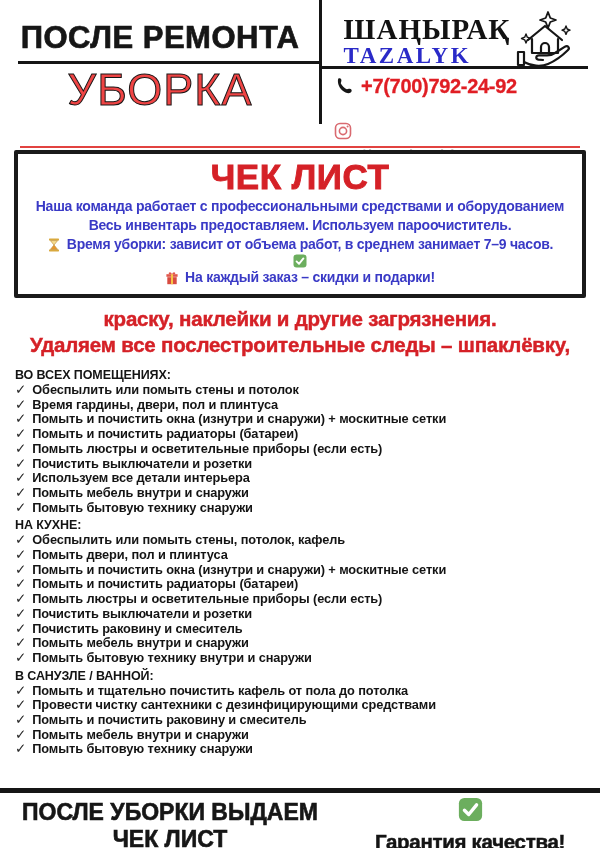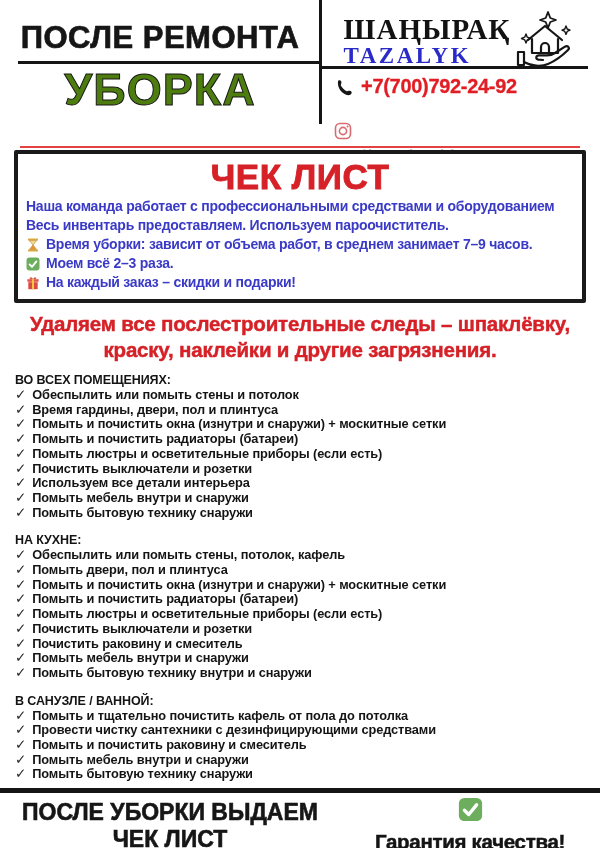--- a/index.html
+++ b/index.html
@@ -12,71 +12,71 @@
   
   .header { position: relative; height: 142px; }
   .title-line1 {
     position: absolute; left: 0; top: 20px; width: 320px; text-align: center;
     font-size: 31px; font-weight: 700; letter-spacing: .5px; color: #161616;
     -webkit-text-stroke: .7px #161616;
   }
   .hline-left { position: absolute; left: 18px; top: 61px; width: 302px; height: 3px; background: #151515; }
   .title-line2 {
     position: absolute; left: 0; top: 64px; width: 320px; text-align: center;
-    font-size: 45px; font-weight: 700; letter-spacing: 1px; color: #4d7c0f;
+    font-size: 45px; font-weight: 400; letter-spacing: 1px; color: #ef4444;
     -webkit-text-stroke: 1px #161616;
   }
   .vline { position: absolute; left: 319px; top: 0; width: 3px; height: 124px; background: #151515; }
 
   .brand { position: absolute; left: 332px; top: 10px; width: 256px; display: flex; align-items: flex-start; justify-content: center; gap: 4px; }
   .brand-text { padding-top: 4px; }
   .brand-name {
     font-family: "Liberation Serif", serif; font-weight: 700; font-size: 29px;
     letter-spacing: 1px; color: #121212; line-height: 30px;
   }
   .brand-sub {
     font-family: "Liberation Serif", serif; font-weight: 700; font-size: 23px;
     letter-spacing: 2.5px; color: #2a2ac8; line-height: 24px;
   }
   .hline-right { position: absolute; left: 322px; top: 66px; width: 266px; height: 3px; background: #151515; }
   .contact-row { position: absolute; left: 334px; display: flex; align-items: center; gap: 8px; }
-  .phone-row { top: 75px; align-items: flex-end; }
+  .phone-row { top: 75px; }
   .insta-row { top: 99px; }
   .phone-text { color: #e01e24; font-size: 20px; font-weight: 700; letter-spacing: -.3px; -webkit-text-stroke: .3px #e01e24; }
   .insta-text { color: #161616; font-size: 13px; font-weight: 700; letter-spacing: -.3px; margin-top: 48px; -webkit-text-stroke: .3px #161616; }
 
   
   .box {
     position: relative; margin: 8px 14px 0; border: 4px solid #1a1a1a; border-radius: 2px;
     padding: 2px 8px 7px; background: #fff;
   }
   .box::before {
     content: ""; position: absolute; left: 2px; right: 2px; top: -8px;
     border-top: 2px solid #e24340;
   }
   .box-title {
     text-align: center; color: #d52127; font-size: 35px; font-weight: 700;
     line-height: 41px; letter-spacing: .5px; -webkit-text-stroke: .9px #d52127;
   }
   .box-line {
     display: flex; align-items: center; gap: 6px; white-space: nowrap;
-    color: #3a3ac6; font-size: 14px; font-weight: 700; line-height: 19px; letter-spacing: -.25px;
+    color: #3a3ac6; font-size: 14px; font-weight: 700; line-height: 19px; letter-spacing: -.25px; justify-content: center;
   }
   .box-line .mini-icon { flex: 0 0 auto; display: inline-flex; }
 
   
   .headline {
     margin: 8px 10px 0; text-align: center; color: #d52127;
     font-size: 20.5px; font-weight: 700; line-height: 26px; letter-spacing: -.2px;
     -webkit-text-stroke: .45px #d52127;
   }
 
   
   .sections { margin: 10px 0 0 15px; }
-  .section + .section { margin-top: 13px; }
+  .section + .section { margin-top: 3px; }
   .section-title { font-size: 12.5px; font-weight: 700; line-height: 14px; margin-bottom: 1px; letter-spacing: -.1px; }
   .item { display: flex; align-items: baseline; gap: 6px; font-size: 12.8px; font-weight: 700; line-height: 14.7px; letter-spacing: -.1px; }
   .checkmark { font-size: 13.5px; font-weight: 400; color: #2b2b2b; }
 
   
   .footer { position: absolute; left: 0; top: 788px; width: 600px; }
   .footer-rule { height: 5px; background: #151515; }
   .footer-content { display: flex; }
   .footer-left {
     width: 340px; text-align: center; padding-top: 6px;
@@ -162,38 +162,37 @@
       </span>
       <span>Время уборки: зависит от объема работ, в среднем занимает 7–9 часов.</span>
     </div>
     <div class="box-line">
       <span class="mini-icon">
         <svg width="14" height="14" viewBox="0 0 14 14">
           <rect x="0.5" y="0.5" width="13" height="13" rx="3" fill="#6cae5e"></rect>
           <polyline points="3.6,7.4 6,9.8 10.4,4.4" fill="none" stroke="#ffffff" stroke-width="1.9" stroke-linecap="round" stroke-linejoin="round"></polyline>
         </svg>
       </span>
-      <span>Моем всё 2–3 раза.</span>
     </div>
     <div class="box-line">
       <span class="mini-icon">
         <svg width="14" height="14" viewBox="0 0 14 14">
           <path d="M4 3.2 C3 1.6 5 0.4 6.2 1.8 L7 3.2 L7.8 1.8 C9 0.4 11 1.6 10 3.2 Z" fill="#e0564b"></path>
           <rect x="1.4" y="3.2" width="11.2" height="2.6" fill="#e0564b"></rect>
           <rect x="2.3" y="6.2" width="9.4" height="7" fill="#d84b40"></rect>
           <rect x="6" y="3.2" width="2" height="10" fill="#f6c445"></rect>
         </svg>
       </span>
       <span>На каждый заказ – скидки и подарки!</span>
     </div>
   </div>
 
   <div class="headline">
+    <div>краску, наклейки и другие загрязнения.</div>
     <div>Удаляем все послестроительные следы – шпаклёвку,</div>
-    <div>краску, наклейки и другие загрязнения.</div>
   </div>
 
   <div class="sections">
 
     <div class="section">
       <div class="section-title">ВО ВСЕХ ПОМЕЩЕНИЯХ:</div>
       <div class="item">
           <span class="checkmark">✓</span>
           <span>Обеспылить или помыть стены и потолок</span>
         </div>

